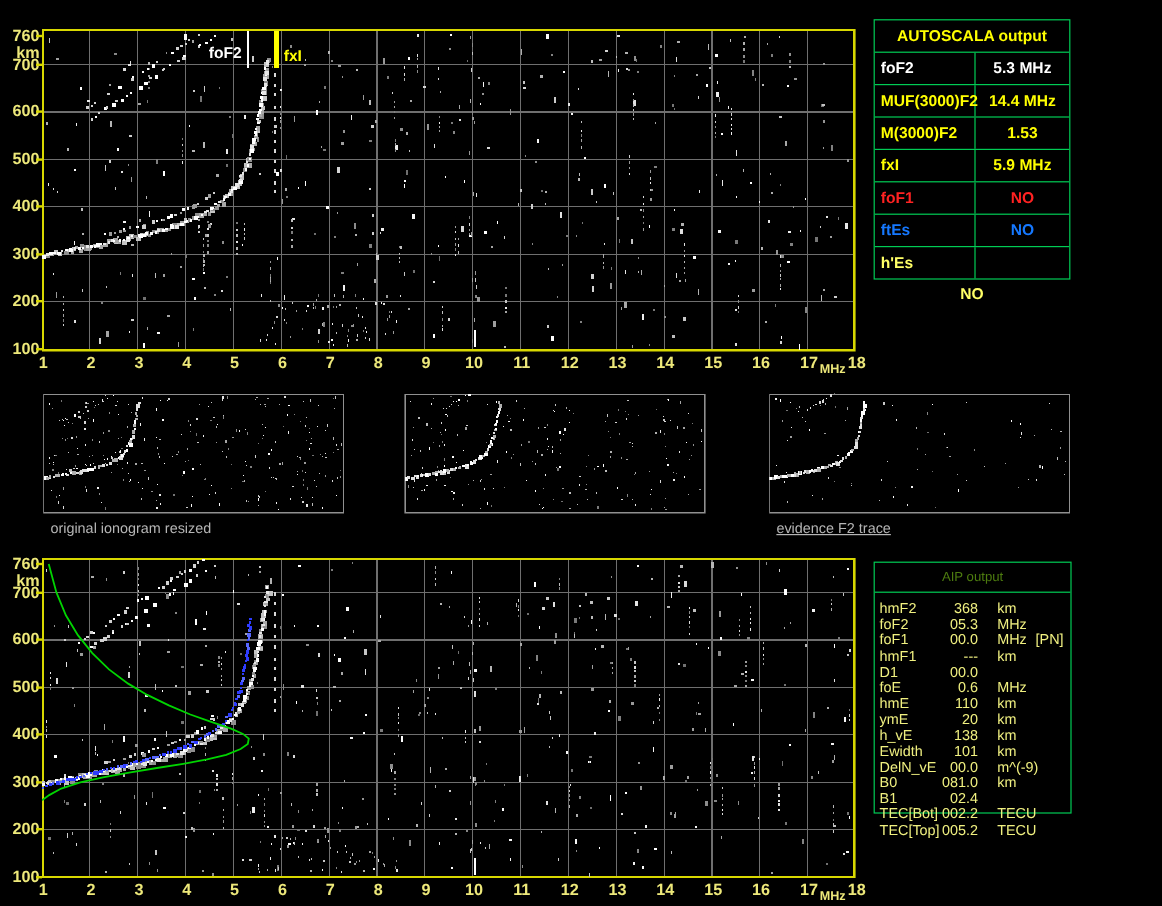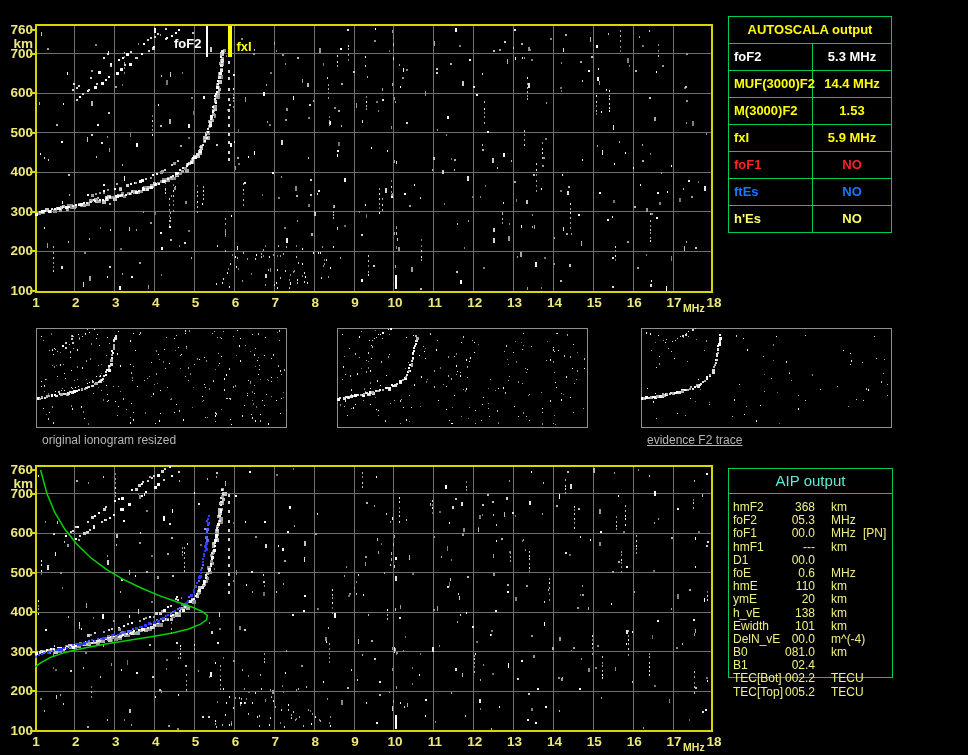--- a/index.html
+++ b/index.html
@@ -17,28 +17,28 @@
   .ytick{position:absolute;width:5px;height:2px;background:#d8d800;}
   .marker-label{position:absolute;font-size:13px;font-weight:bold;white-space:nowrap;}
   .caption{position:absolute;width:240px;font-size:12px;color:#b5b5b5;}
   .panel{position:absolute;}
   
   .atable{position:absolute;left:728px;top:16px;width:164px;background:#000;
           border:1px solid #00cc55;box-sizing:border-box;}
   .ahead{height:26px;line-height:26px;text-align:center;color:#ffff00;font-weight:bold;
          font-size:13px;border-bottom:1px solid #00cc55;}
   .arow{display:flex;height:26px;border-bottom:1px solid #00cc55;}
-  .arow:last-child{border-bottom:none;}
+  .arow:last-child{border-bottom:none;flex-direction:column;}
   .alabel{width:84px;box-sizing:border-box;border-right:1px solid #00cc55;padding-left:5px;
           line-height:26px;font-weight:bold;font-size:13px;white-space:nowrap;}
   .avalue{flex:1;text-align:center;line-height:26px;font-weight:bold;font-size:13px;white-space:nowrap;}
   
   .aipbox{position:absolute;left:728px;top:468px;width:165px;height:210px;
           border:1px solid #00cc55;box-sizing:border-box;}
-  .aiphead{height:24px;line-height:24px;text-align:center;color:#5eead4;font-size:15px;
+  .aiphead{height:24px;line-height:24px;text-align:center;color:#4d7c0f;font-size:11px;
            border-bottom:1px solid #00cc55;}
   .aiprows{position:absolute;left:733px;top:501px;width:170px;}
   .aiprow{display:flex;height:13.2px;line-height:13.2px;font-size:12px;color:#f0f080;white-space:nowrap;}
   .aip-l{width:44px;}
   .aip-v{width:38px;text-align:right;}
   .aip-u{width:30px;margin-left:16px;}
   .aip-n{margin-left:2px;}
 </style>
 </head>
 <body>
@@ -2941,21 +2941,21 @@
       </div>
       <div class="aiprow">
         <span class="aip-l">Ewidth</span>
         <span class="aip-v">101</span>
         <span class="aip-u">km</span>
         <span class="aip-n"></span>
       </div>
       <div class="aiprow">
         <span class="aip-l">DelN_vE</span>
         <span class="aip-v">00.0</span>
-        <span class="aip-u">m^(-4)</span>
+        <span class="aip-u">m^(-9)</span>
         <span class="aip-n"></span>
       </div>
       <div class="aiprow">
         <span class="aip-l">B0</span>
         <span class="aip-v">081.0</span>
         <span class="aip-u">km</span>
         <span class="aip-n"></span>
       </div>
       <div class="aiprow">
         <span class="aip-l">B1</span>

